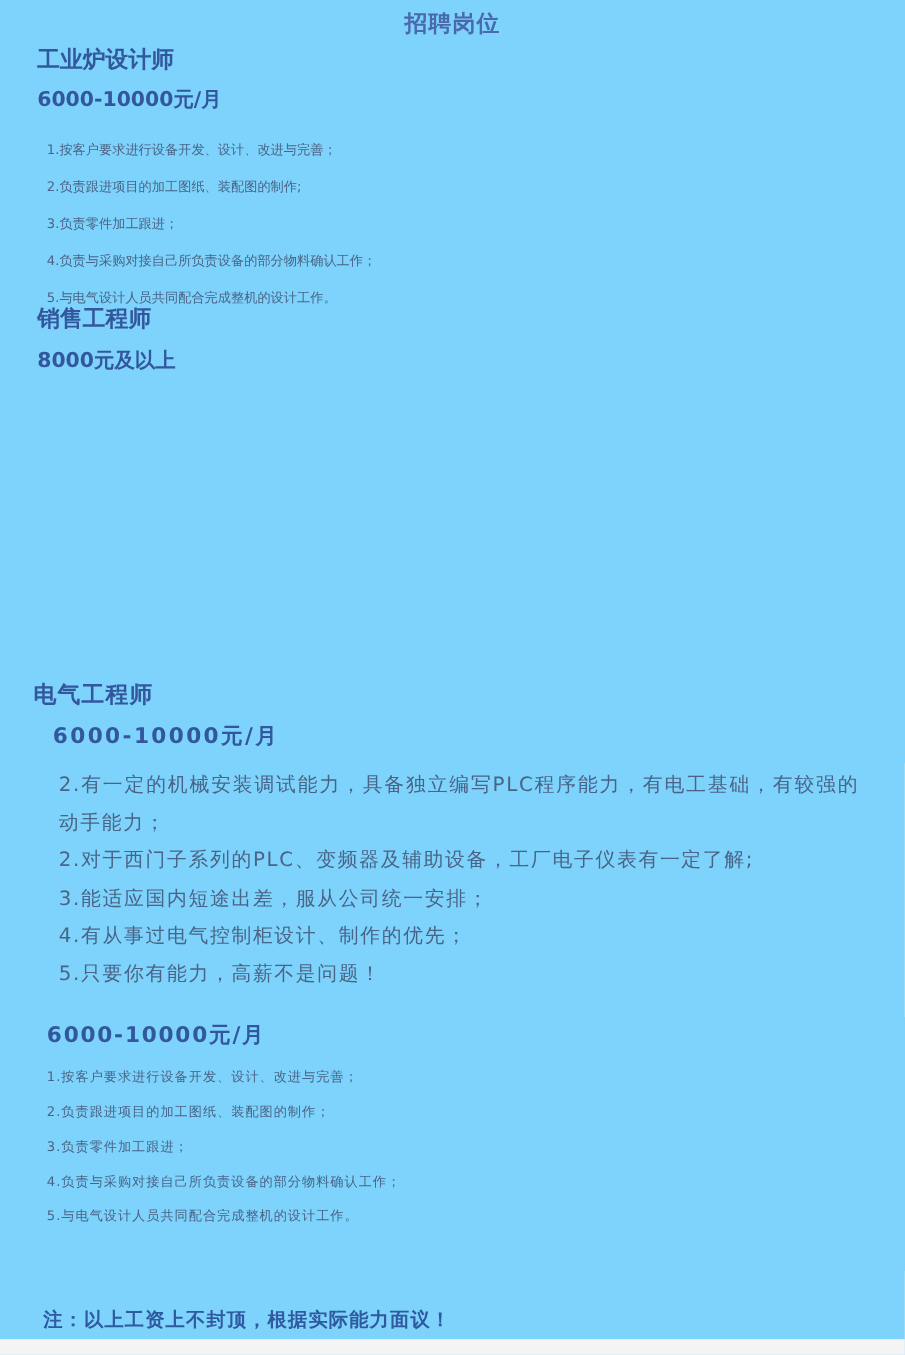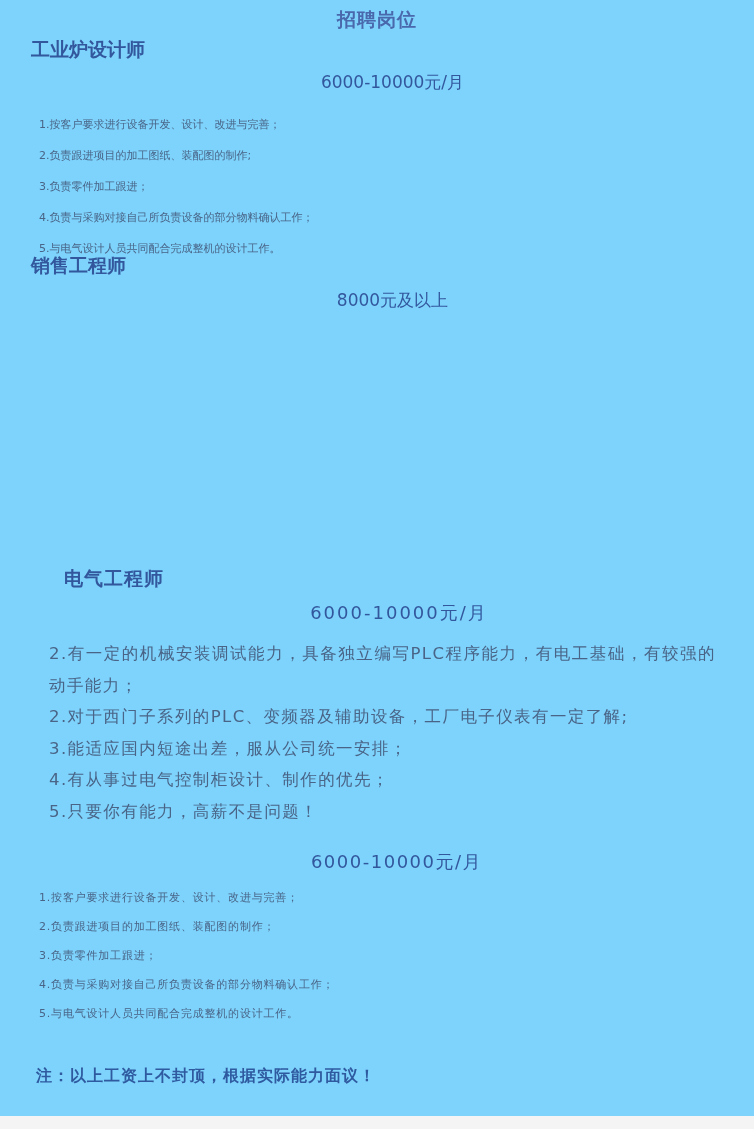--- a/index.html
+++ b/index.html
@@ -28,56 +28,55 @@
     letter-spacing: 1px;
   }
   .section { position: absolute; left: 4px; right: 0; }
   .job-title {
     font-size: 19px;
     font-weight: bold;
     color: #33579d;
   }
   .job-salary {
     font-size: 17px;
-    font-weight: normal;
+    font-weight: bold;
     color: #33579d;
-    text-align: center;
   }
   .req {
     font-size: 11px;
     color: #4a6487;
     line-height: 31px;
     text-align: justify;
   }
   
   .s1 { top: 37px; }
   .s1 .job-title  { margin-left: 27px; }
   .s1 .job-salary { margin-left: 27px; margin-top: 8px; }
   .s1 .req-list   { margin: 15px 30px 0 35px; }
   
   .s2 { top: 253px; }
   .s2 .job-title  { margin-left: 27px; }
   .s2 .job-salary { margin-left: 27px; margin-top: 10px; }
   .s2 .req-list   { margin: 23px 30px 0 35px; }
   
   .s3 { top: 566px; }
-  .s3 .job-title  { margin-left: 60px; letter-spacing: 1px; }
+  .s3 .job-title  { margin-left: 24px; letter-spacing: 1px; }
   .s3 .job-salary { margin-left: 40px; margin-top: 9px; font-size: 18px; letter-spacing: 2px; }
   .s3 .req-list   { margin: 13px 38px 0 45px; }
   .s3 .req        { font-size: 16.5px; letter-spacing: 1.4px; line-height: 31.5px; }
   
   .s4 { top: 842px; }
   .s4 .job-title  { margin-left: 35px; letter-spacing: 0.5px; }
   .s4 .job-salary { margin-left: 35px; margin-top: 8px; font-size: 18px; letter-spacing: 1.5px; }
   .s4 .req-list   { margin: 9px 34px 0 35px; }
   .s4 .req        { letter-spacing: 0.8px; line-height: 29px; }
   
   .footer-note {
     position: absolute;
-    top: 1066px;
+    top: 1090px;
     left: 36px;
     font-size: 16px;
     font-weight: bold;
     color: #2f5aa0;
     letter-spacing: 1px;
   }
   .bottom-band {
     position: absolute;
     left: 0;
     right: 0;

